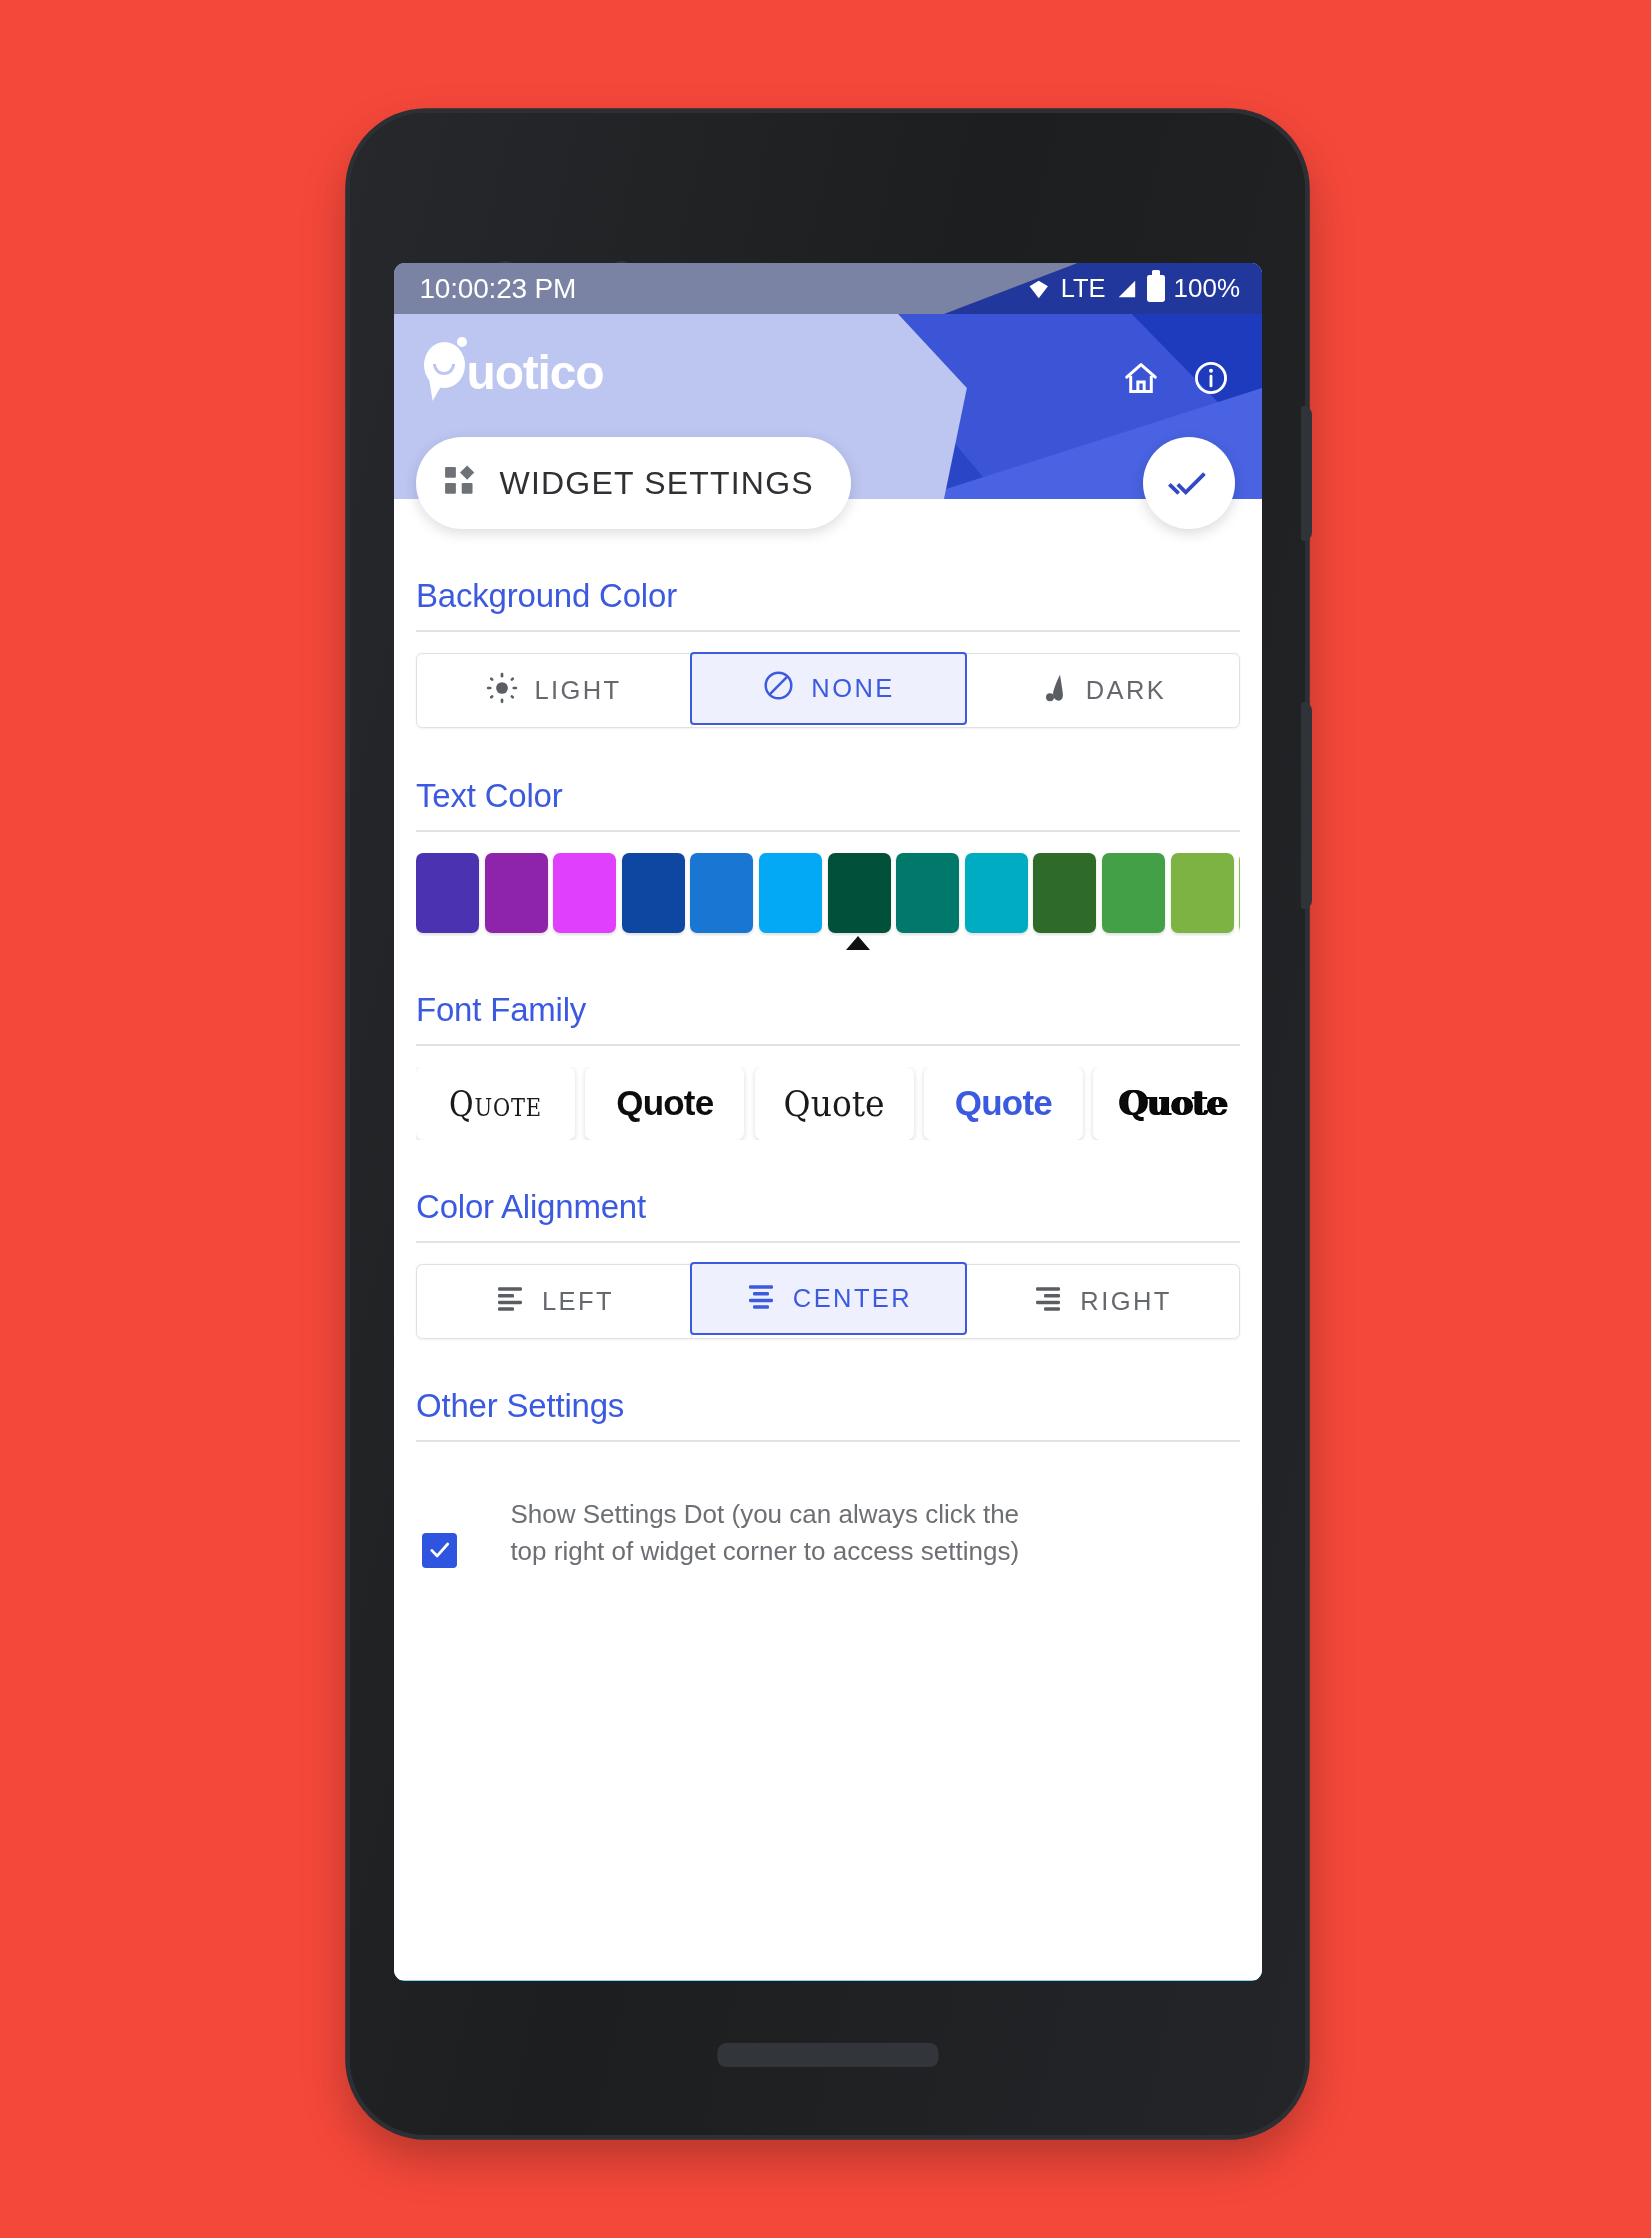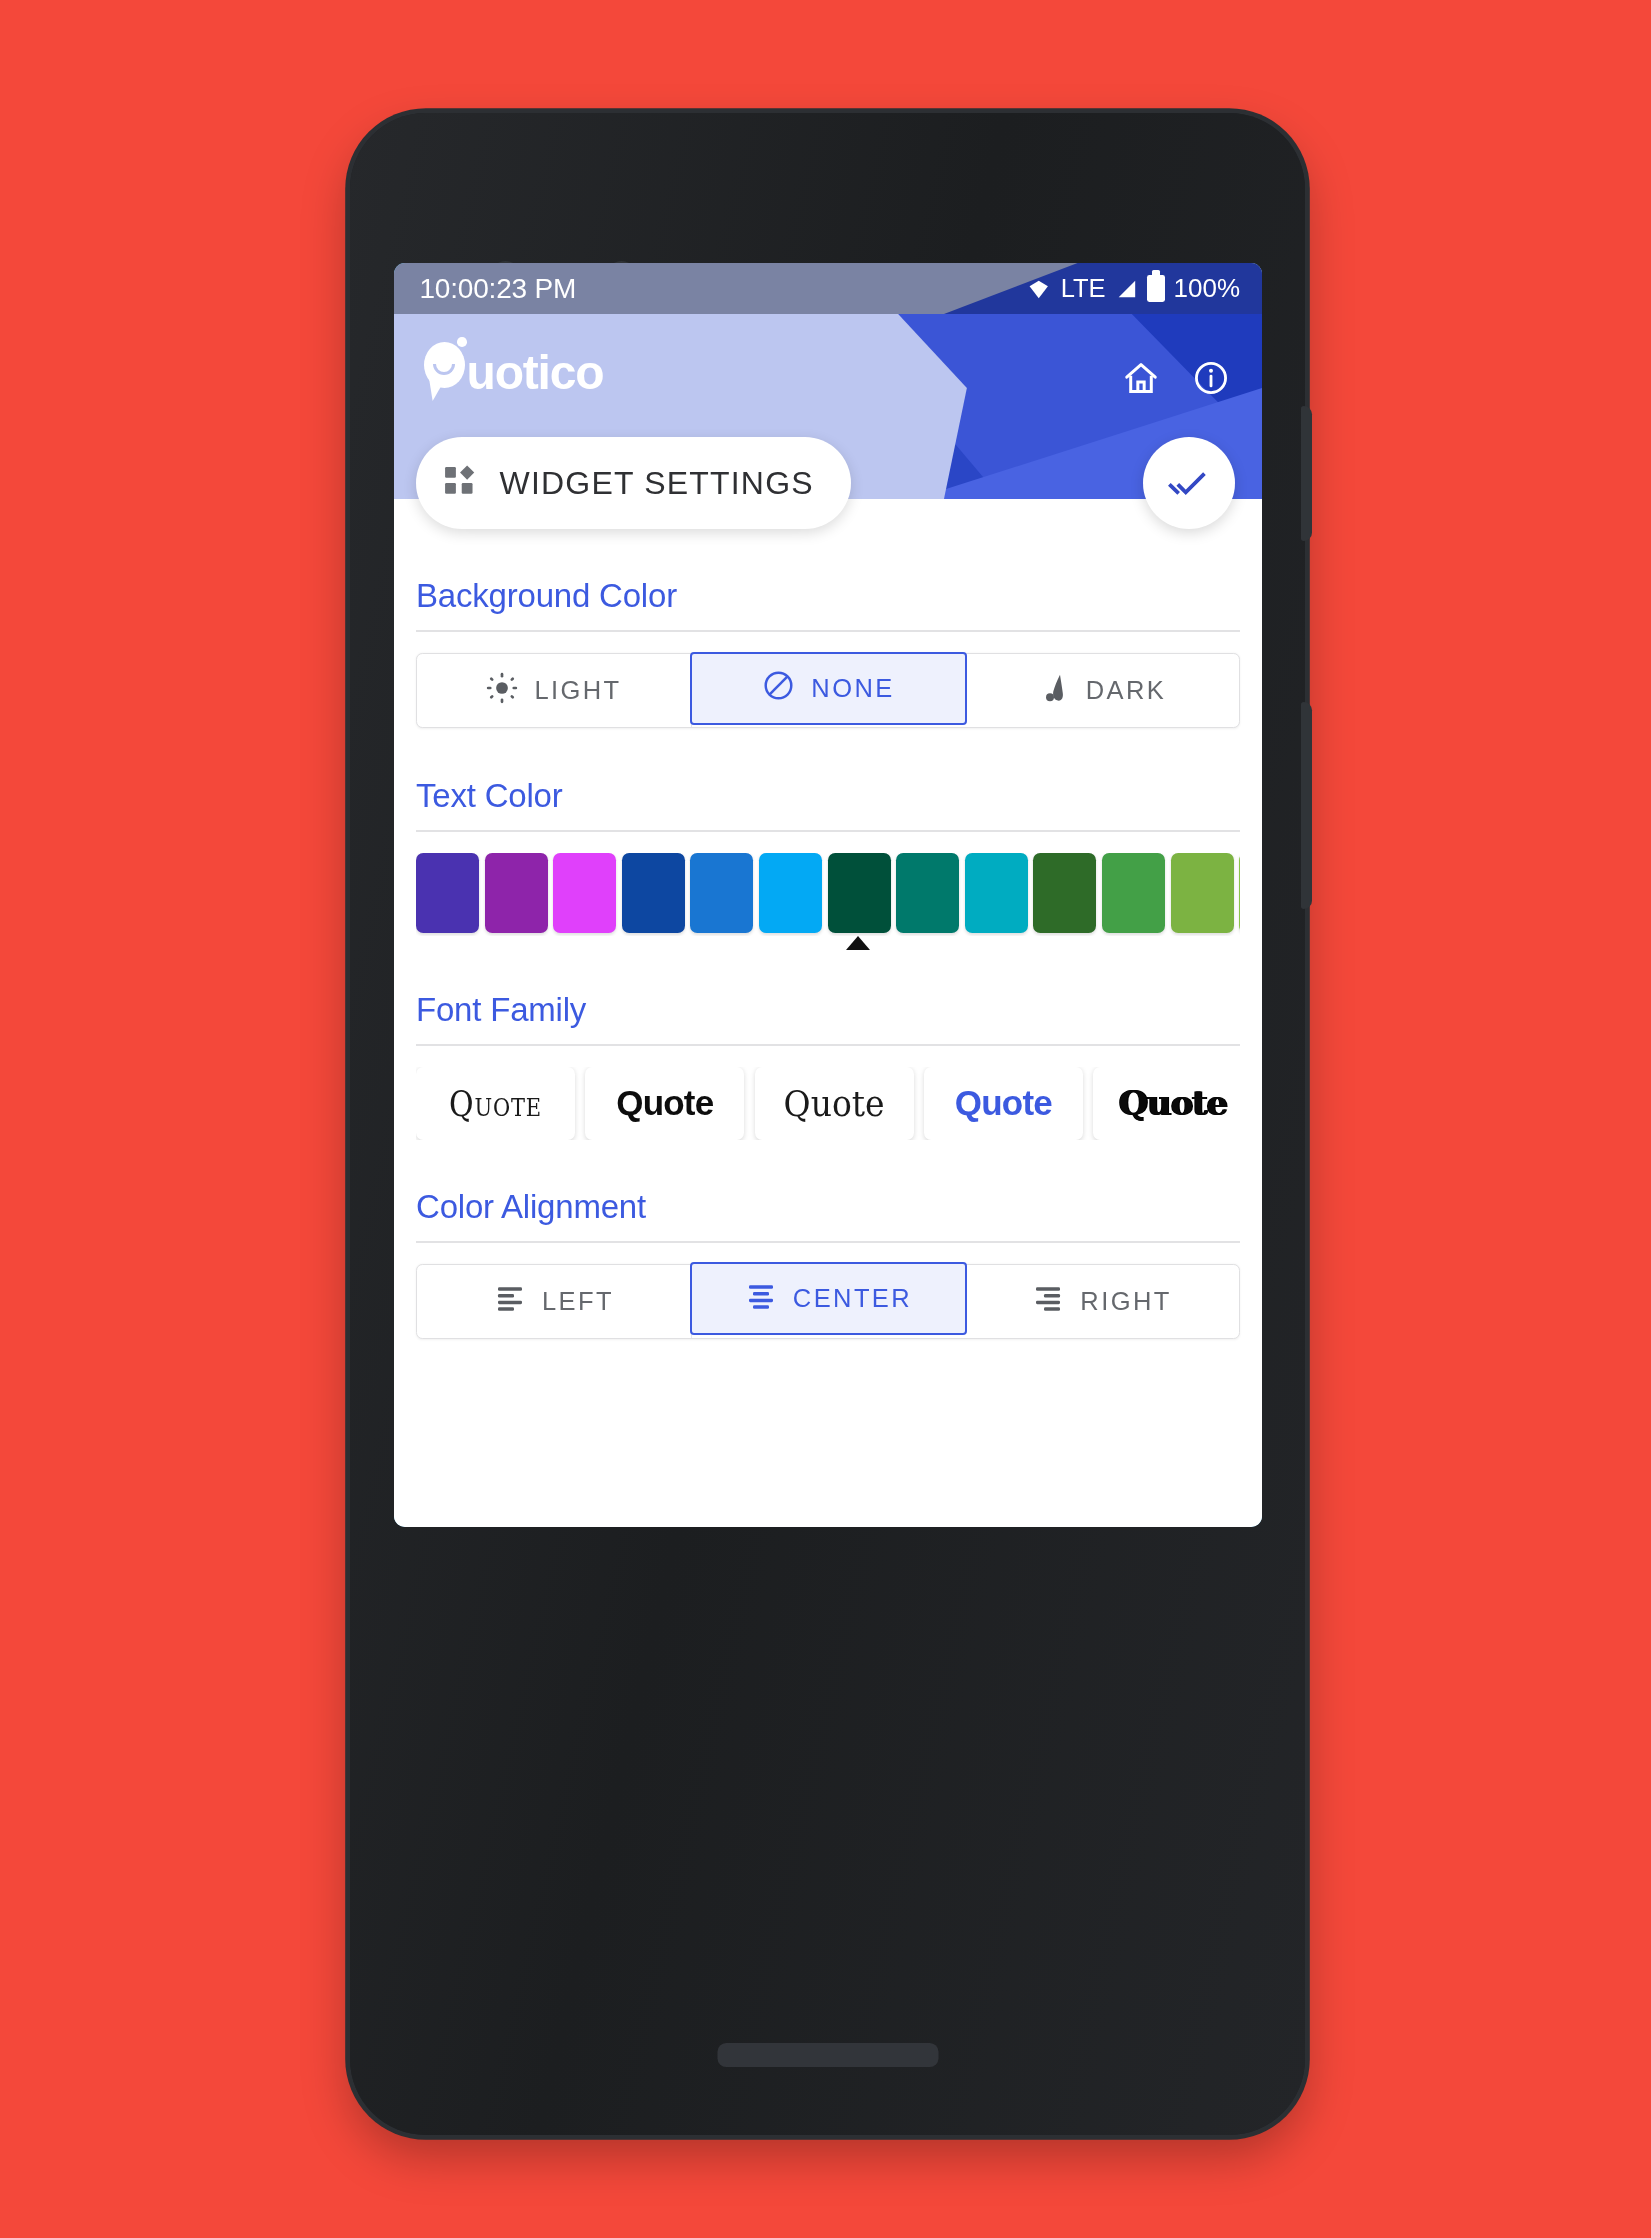--- a/index.html
+++ b/index.html
@@ -42,21 +42,21 @@
   .sbtn { position: absolute; right: -7.2px; background: #303438; border-radius: 3.2px 9.6px 9.6px 3.2px; }
   .sbtn.one { top: 293px; width: 11px; height: 135px; }
   .sbtn.two { top: 589px; width: 11px; height: 207px; }
 
   
   .screen {
     position: absolute;
     left: 44px;
     top: 150px;
     width: 868px;
-    height: 1264px;
+    height: 1718px;
     background: #7dd3fc;
     border-radius: 11px;
     overflow: hidden;
   }
 
   
   .statusbar {
     position: relative;
     height: 51px;
     background: #7a83a3;
@@ -445,17 +445,28 @@
                 <rect x="9" y="9" width="12" height="2.6" rx="1"></rect>
                 <rect x="3" y="14" width="18" height="2.6" rx="1"></rect>
                 <rect x="9" y="19" width="12" height="2.6" rx="1"></rect>
               </svg>
             </span>
             <span>RIGHT</span>
           </div>
         </div>
       </div>
 
+      <div class="section" style="margin-top:48px;">
+        <div class="section-head">Other Settings</div>
+        <div class="check-row">
+          <span class="checkbox">
+            <svg viewBox="0 0 24 24" width="25.5" height="25.5" fill="none" stroke="#fff" stroke-width="2.6" stroke-linecap="round" stroke-linejoin="round">
+              <path d="M4.5 12.6 L9.6 17.8 L19.5 6.6"></path>
+            </svg>
+          </span>
+          <span class="check-label">Show Settings Dot (you can always click the top right of widget corner to access settings)</span>
+        </div>
+      </div>
 
     </div>
   </div>
 </div>
 
 
 </body></html>

